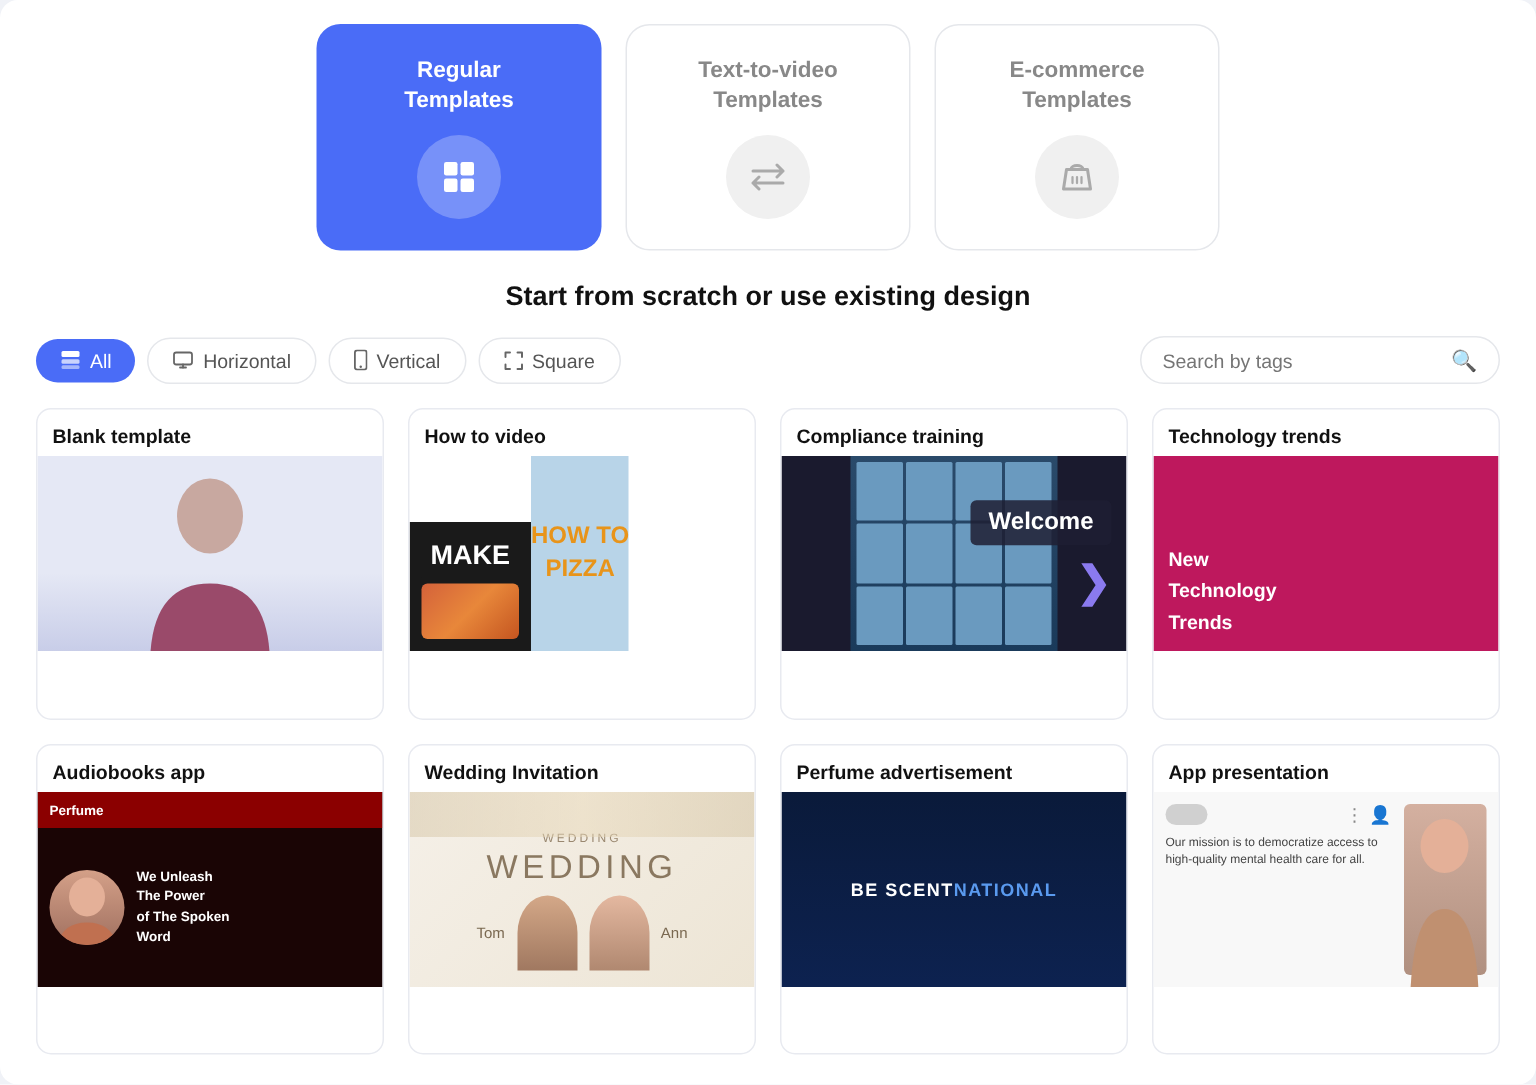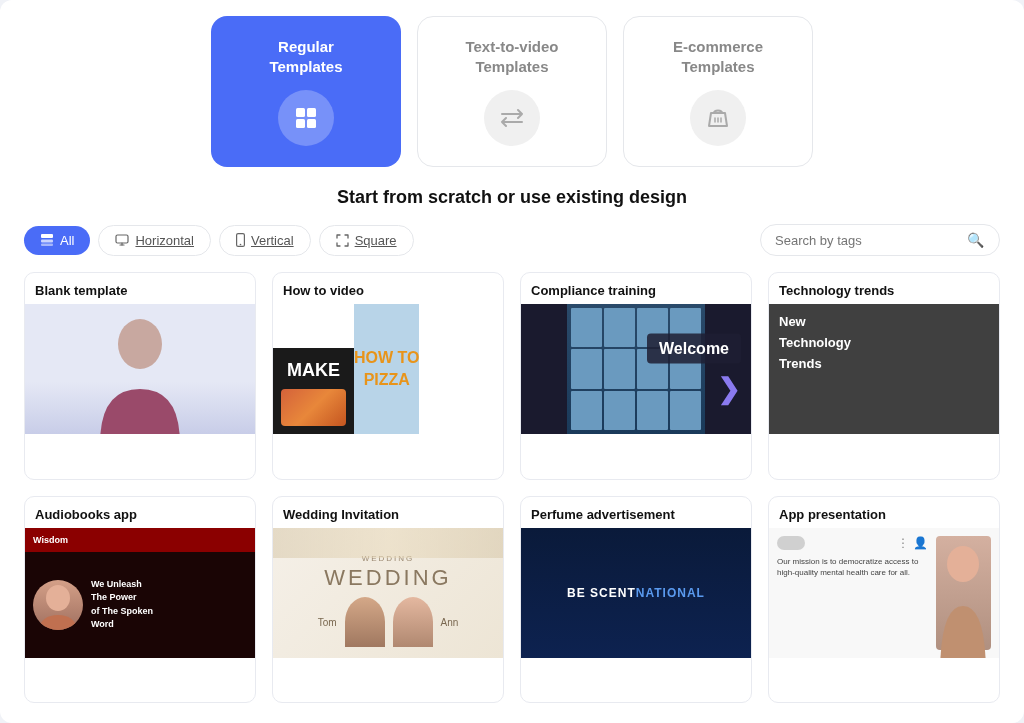--- a/index.html
+++ b/index.html
@@ -124,21 +124,20 @@
       border: none;
     }
     .filter-btn.active {
       background: #4a6cf7;
       color: #fff;
     }
     .filter-btn.inactive {
       background: #fff;
       color: #555;
       border: 1.5px solid #e5e7eb;
-      text-decoration: underline;
     }
     .search-box {
       margin-left: auto;
       display: flex;
       align-items: center;
       background: #fff;
       border: 1.5px solid #e5e7eb;
       border-radius: 20px;
       padding: 7px 14px;
       gap: 8px;
@@ -268,23 +267,23 @@
       padding: 6px 12px;
       border-radius: 4px;
     }
     .welcome-arrow {
       color: #8a7aef;
       font-size: 28px;
       font-weight: 900;
     }
     
     .tech-thumb {
-      background: #404040;
-      display: flex;
-      align-items: flex-start;
+      background: #be185d;
+      display: flex;
+      align-items: flex-end;
     }
     .tech-text-side {
       flex: 1;
       padding: 10px;
       display: flex;
       flex-direction: column;
       gap: 4px;
       justify-content: center;
     }
     .tech-word {
@@ -597,21 +596,21 @@
         <div class="tech-person">
           <div class="tech-person-inner"></div>
         </div>
       </div>
     </div>
 
     <div class="template-card">
       <div class="template-card-label">Audiobooks app</div>
       <div class="template-thumb audio-thumb">
         <div class="audio-header-bar">
-          <span class="audio-header-text">Wisdom</span>
+          <span class="audio-header-text">Perfume</span>
         </div>
         <div class="audio-content">
           <div class="audio-person-circle">
             <svg width="50" height="50" viewBox="0 0 50 50" fill="none">
               <ellipse cx="25" cy="18" rx="12" ry="13" fill="#e4b098"></ellipse>
               <path d="M4 60 Q4 35 25 35 Q46 35 46 60" fill="#c07050"></path>
             </svg>
           </div>
           <div>
             <div class="audio-big-text" style="font-size:9px; color:#fff; font-weight:700; line-height:1.5;">We Unleash<br>The Power<br>of The Spoken<br>Word</div>

